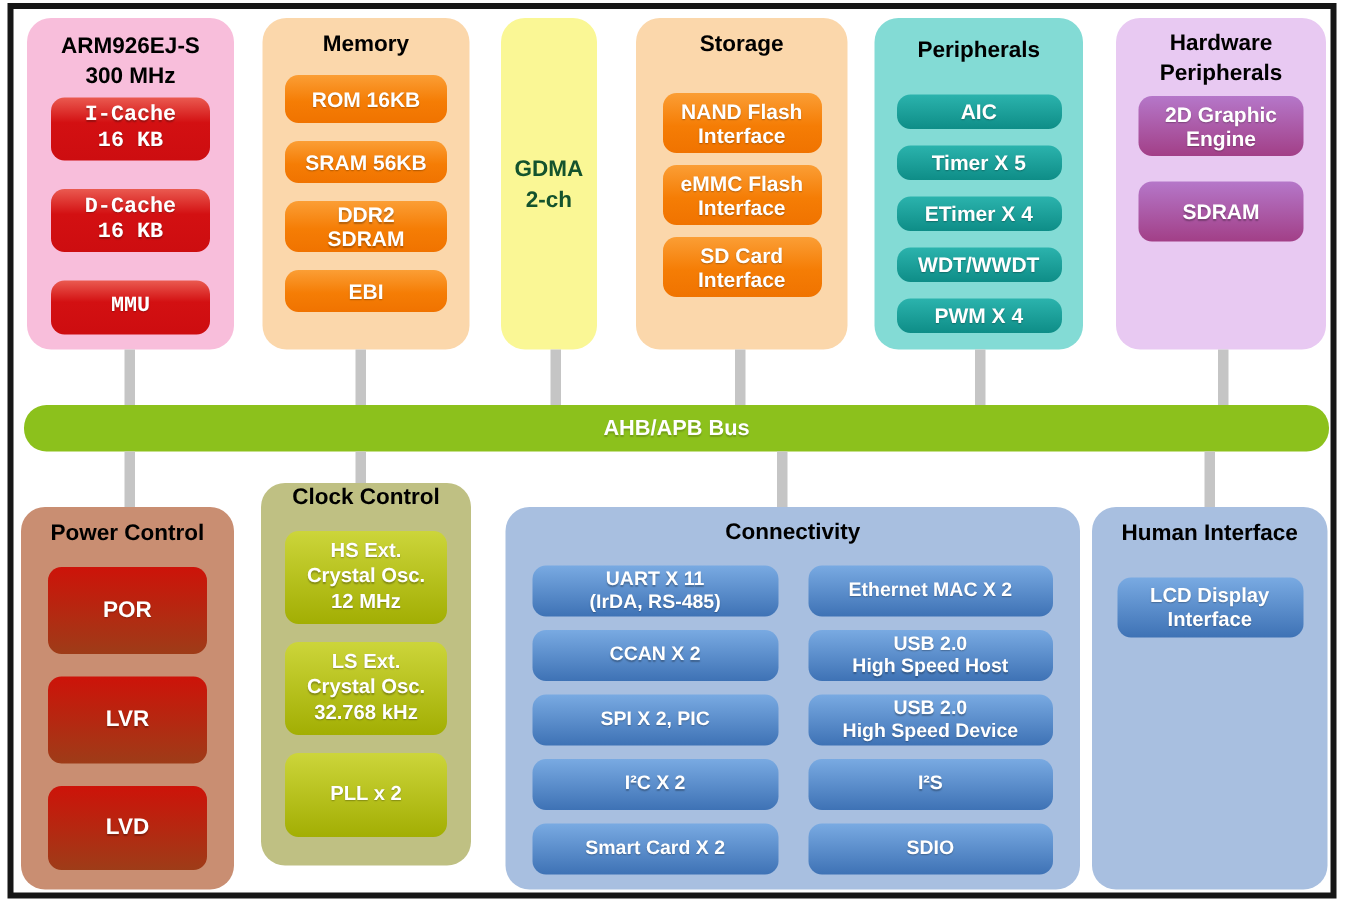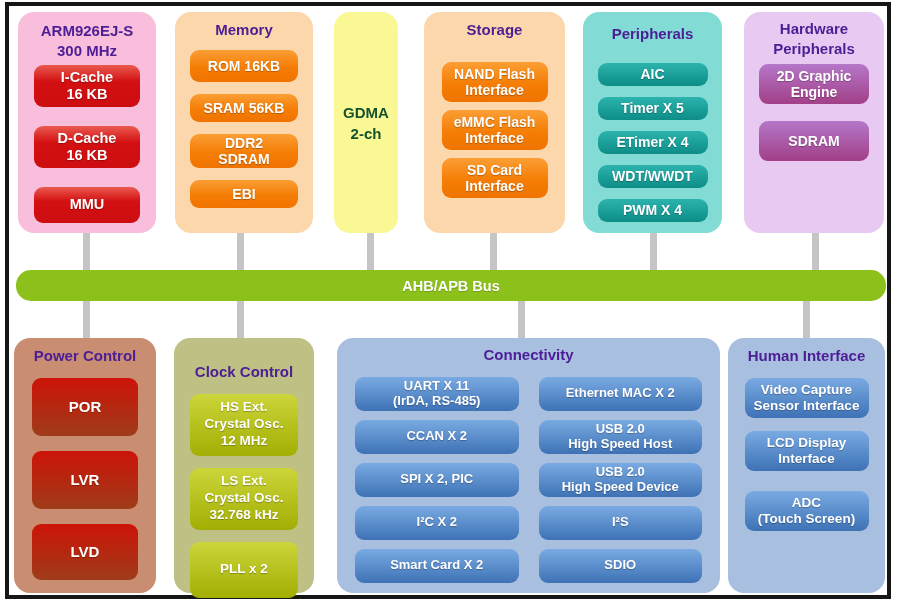--- a/index.html
+++ b/index.html
@@ -4,29 +4,29 @@
 <style>
   html,body{margin:0;padding:0;background:#fff;}
   .canvas{
     position:relative;width:900px;height:606px;background:#fff;
     font-family:"Liberation Sans","DejaVu Sans",sans-serif;overflow:hidden;
   }
   .frame{position:absolute;left:5px;top:2px;right:9px;bottom:7px;border:4px solid #161616;}
   .pre{white-space:pre-line;}
   
   .box{position:absolute;border-radius:16px;box-sizing:border-box;display:flex;flex-direction:column;align-items:center;}
-  .box-title{font-weight:700;font-size:15px;color:#4c1d95;text-align:center;line-height:1.32;}
+  .box-title{font-weight:700;font-size:15px;color:#000000;text-align:center;line-height:1.32;}
   .stack{display:flex;flex-direction:column;align-items:center;}
   
   .chip{
     border-radius:9px;color:#fff;font-weight:700;font-size:14px;line-height:1.15;
     display:flex;align-items:center;justify-content:center;text-align:center;
     text-shadow:0 1px 1px rgba(0,0,0,.28);box-sizing:border-box;flex:0 0 auto;
   }
-  .red{background:linear-gradient(180deg,#ea5a50 0%,#d31012 40%,#cd0d10 100%);}
+  .red{background:linear-gradient(180deg,#ea5a50 0%,#d31012 40%,#cd0d10 100%);font-family:Liberation Mono, monospace;}
   .orange{background:linear-gradient(180deg,#fb9e35 0%,#f57d05 55%,#f07300 100%);}
   .teal{background:linear-gradient(180deg,#2bb3ad 0%,#0e8d87 100%);}
   .purple{background:linear-gradient(180deg,#b577c9 0%,#a23f87 100%);}
   .brick{background:linear-gradient(180deg,#cd1309 0%,#9e3c18 100%);}
   .lime{background:linear-gradient(180deg,#ccd53a 0%,#a2ae03 100%);}
   .blue{background:linear-gradient(180deg,#79aae2 0%,#3e72b5 100%);}
   
   #c-cpu{left:18px;top:12px;width:138px;height:221px;background:#f8bedb;padding-top:9px;}
   #c-cpu .stack{margin-top:4px;gap:19px;}
   #c-cpu .chip{width:106px;font-size:14.5px;}
@@ -51,21 +51,21 @@
     color:#fff;font-weight:700;font-size:14.5px;text-shadow:0 1px 1px rgba(0,0,0,.2);
   }
   
   .conn{position:absolute;width:7px;background:#c5c5c5;}
   .conn.top{top:233px;height:37px;}
   .conn.bot{top:301px;height:37px;}
   
   #c-power{left:14px;top:338px;width:142px;height:255px;background:#c98e72;padding-top:8px;}
   #c-power .stack{margin-top:12px;gap:15px;}
   #c-power .chip{width:106px;font-size:15px;}
-  #c-clock{left:174px;top:338px;width:140px;height:255px;background:#bfc083;padding-top:24px;}
+  #c-clock{left:174px;top:322px;width:140px;height:255px;background:#bfc083;padding-top:0;}
   #c-clock .stack{margin-top:12px;gap:12px;}
   #c-clock .chip{width:108px;font-size:13.5px;line-height:1.25;}
   #c-conn{left:337px;top:338px;width:383px;height:255px;background:#a8bfe0;padding-top:7px;}
   #conn-grid{display:grid;grid-template-columns:1fr 1fr;column-gap:20px;row-gap:9px;margin-top:12px;width:100%;box-sizing:border-box;padding:0 18px;}
   #conn-grid .chip{height:34px;font-size:13px;width:100%;}
   #chip-sdio{font-size:10px;}
   #c-human{left:728px;top:338px;width:157px;height:255px;background:#a8bfe0;padding-top:8px;}
   #c-human .stack{margin-top:12px;gap:13px;}
   #c-human .chip{width:124px;height:40px;font-size:13.5px;}
   #c-human .chip:last-child{margin-top:7px;}
@@ -188,21 +188,17 @@
       <div class="chip blue">I²C X 2</div>
       <div class="chip blue">I²S</div>
       <div class="chip blue">Smart Card X 2</div>
       <div class="chip blue" id="chip-sdio">SDIO</div>
     </div>
   </div>
 
   <div class="box" id="c-human">
     <div class="box-title">Human Interface</div>
     <div class="stack">
-      <div class="chip blue pre">Video Capture
-Sensor Interface</div>
       <div class="chip blue pre">LCD Display
 Interface</div>
-      <div class="chip blue pre">ADC
-(Touch Screen)</div>
     </div>
   </div>
 </div>
 
 </body></html>

